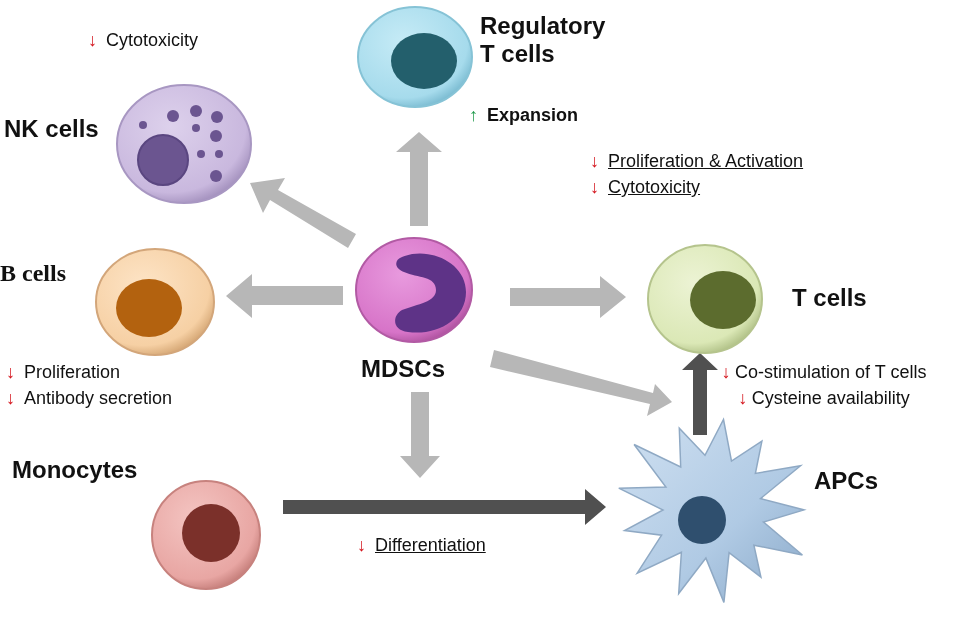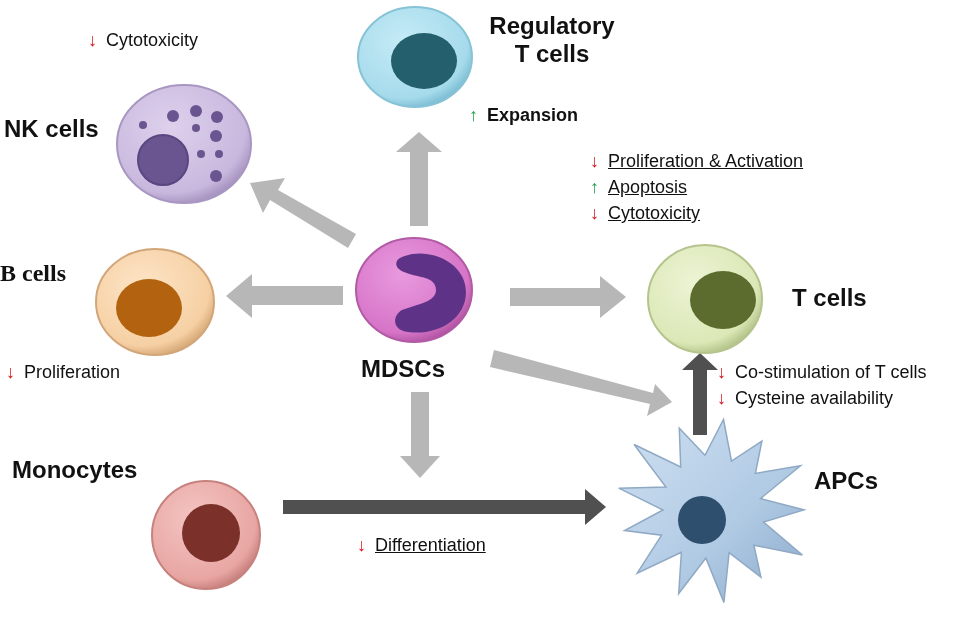--- a/index.html
+++ b/index.html
@@ -115,48 +115,48 @@
     <circle cx="206" cy="535" r="54" fill="url(#gMono)" stroke="#c7827e" stroke-width="2"></circle>
     <circle cx="211" cy="533" r="29" fill="#7b302a"></circle>
   </g>
 
   <g>
     <polygon id="apc-star" fill="url(#gApc)" stroke="#8fa9c4" stroke-width="1.5" points="723.5,419.5 731.5,461.1 761.9,441.2 755.4,473.4 800.5,465.8 760.5,498.6 804.0,509.9 763.5,522.0 802.4,555.0 753.9,545.2 760.9,577.2 729.1,552.6 723.9,602.4 705.9,558.1 678.7,593.5 681.4,552.2 637.2,573.1 661.6,535.2 624.6,530.5 663.0,510.0 618.8,488.2 665.9,487.1 634.1,444.5 680.7,467.0 679.3,428.3 705.0,455.3"></polygon>
     <circle cx="702" cy="520" r="24" fill="#2f4f6e"></circle>
   </g>
 </svg>
 
-<div class="lbl" style="left:480px; top:12px; text-align:center; width:144px; line-height:28px;">
+<div class="lbl" style="left:480px; top:12px; width:144px; line-height:28px;">
   <span style="display:block">Regulatory</span>
   <span style="display:block">T cells</span>
 </div>
 <div class="eff bold" style="left:469px; top:102px;">
   <span class="row"><span class="arr up">↑</span><span>Expansion</span></span>
 </div>
 
 <div class="eff" style="left:88px; top:28px; line-height:24px;">
   <span class="row"><span class="arr down">↓</span><span>Cytotoxicity</span></span>
 </div>
 <div class="lbl" style="left:4px; top:116px;">NK cells</div>
 
 <div class="eff" style="left:590px; top:148px;text-decoration:underline;">
   <span class="row"><span class="arr down">↓</span><span>Proliferation &amp; Activation</span></span>
-  <span class="row"><span class="arr up">↑</span><span>Apoptosis</span></span>
   <span class="row"><span class="arr down">↓</span><span>Cytotoxicity</span></span>
 </div>
 <div class="lbl" style="left:792px; top:285px;">T cells</div>
 
 <div class="lbl" style="left:0px; top:260px;font-family:Liberation Serif, serif;">B cells</div>
 <div class="eff" style="left:6px; top:359px;">
   <span class="row"><span class="arr down">↓</span><span>Proliferation</span></span>
+  <span class="row"><span class="arr down">↓</span><span>Antibody secretion</span></span>
 </div>
 
 <div class="lbl" style="left:361px; top:356px;">MDSCs</div>
 
-<div class="eff" style="left:717px; top:359px;">
+<div class="eff" style="left:717px; top:359px;text-align:center;">
   <span class="row"><span class="arr down">↓</span><span>Co-stimulation of T cells</span></span>
   <span class="row"><span class="arr down">↓</span><span>Cysteine availability</span></span>
 </div>
 <div class="lbl" style="left:814px; top:468px;">APCs</div>
 
 <div class="lbl" style="left:12px; top:457px;">Monocytes</div>
 <div class="eff" style="left:357px; top:532px;text-decoration:underline;">
   <span class="row"><span class="arr down">↓</span><span>Differentiation</span></span>
 </div>
 

